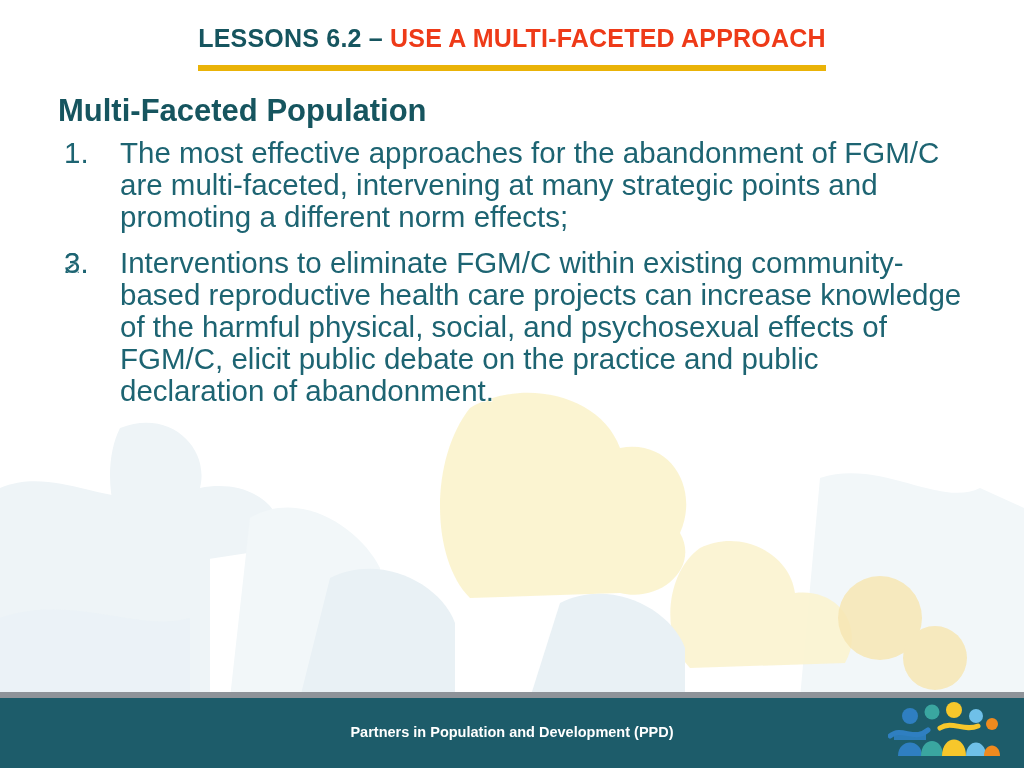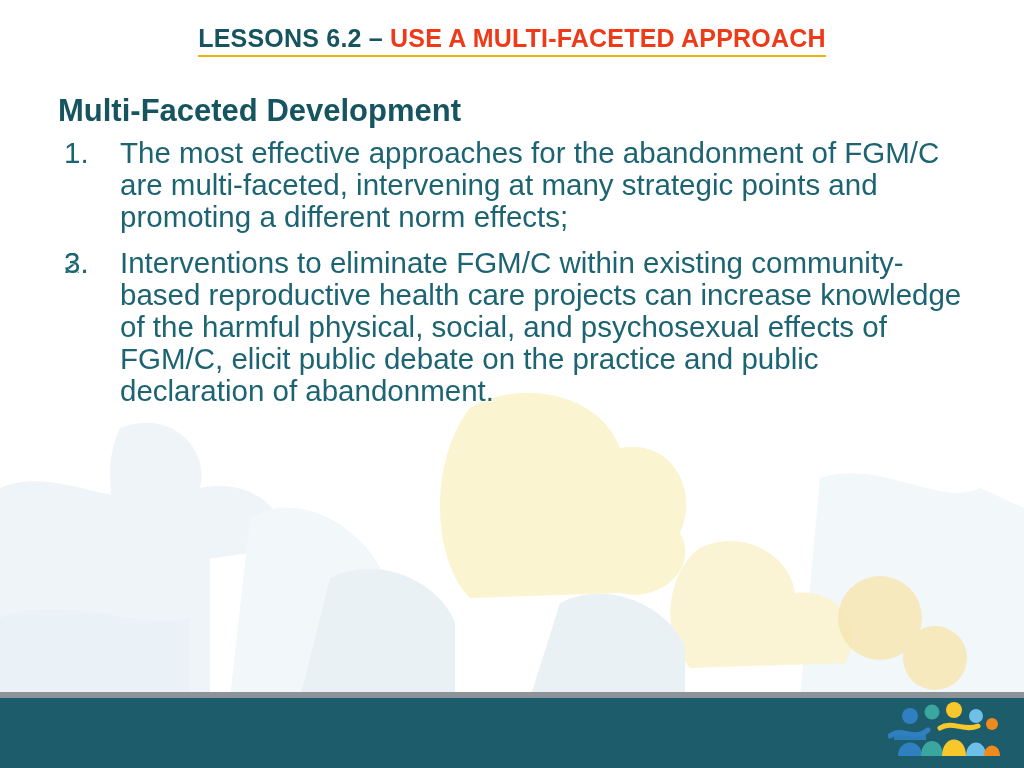--- a/index.html
+++ b/index.html
@@ -44,22 +44,22 @@
     left: 0;
     width: 1024px;
     text-align: center;
     z-index: 3;
   }
   .title-line {
     display: inline-block;
     font-size: 25px;
     font-weight: bold;
     letter-spacing: 0.2px;
-    border-bottom: 2px solid #eab308;
-    padding-bottom: 2px;
+    border-bottom: 6px solid #eab308;
+    padding-bottom: 12px;
     white-space: nowrap;
   }
   .title-a { color: #16555f; }
   .title-b { color: #ee3a18; }
 
   
   .content {
     position: absolute;
     top: 93px;
     left: 58px;
@@ -168,37 +168,38 @@
     </svg>
   </div>
 
   <div class="title-wrap">
     <span class="title-line">
       <span class="title-a">LESSONS 6.2 – </span><span class="title-b">USE A MULTI-FACETED APPROACH</span>
     </span>
   </div>
 
   <div class="content">
-    <h2 class="subhead">Multi-Faceted Development</h2>
+    <h2 class="subhead">Multi-Faceted Population</h2>
     <ol class="points">
       <li>
         <span class="num">1.</span>
         <span>The most effective approaches for the abandonment of FGM/C are multi-faceted, intervening at many strategic points and promoting a different norm effects;</span>
       </li>
       <li>
         <span class="num">2.</span>
       </li>
       <li>
         <span class="num">3.</span>
         <span>Interventions to eliminate FGM/C within existing community-based reproductive health care projects can increase knowledge of the harmful physical, social, and psychosexual effects of FGM/C, elicit public debate on the practice and public declaration of abandonment.</span>
       </li>
     </ol>
   </div>
 
   <div class="footer-bar">
+    <div class="footer-text">Partners in Population and Development (PPD)</div>
     <div class="footer-logo">
       <svg viewBox="0 0 118 62" aria-hidden="true">
         <g>
 
           <circle cx="22" cy="14" r="8" fill="#2f7fc1"></circle>
           <path d="M10,54 C10,36 34,36 34,54 Z" fill="#2f7fc1"></path>
           <path d="M6,30 L38,30 L38,38 L6,38 Z" fill="#2f7fc1" opacity="0.9"></path>
 
           <circle cx="44" cy="10" r="7.5" fill="#3aa6a0"></circle>
           <path d="M33,54 C33,34 55,34 55,54 Z" fill="#3aa6a0"></path>

